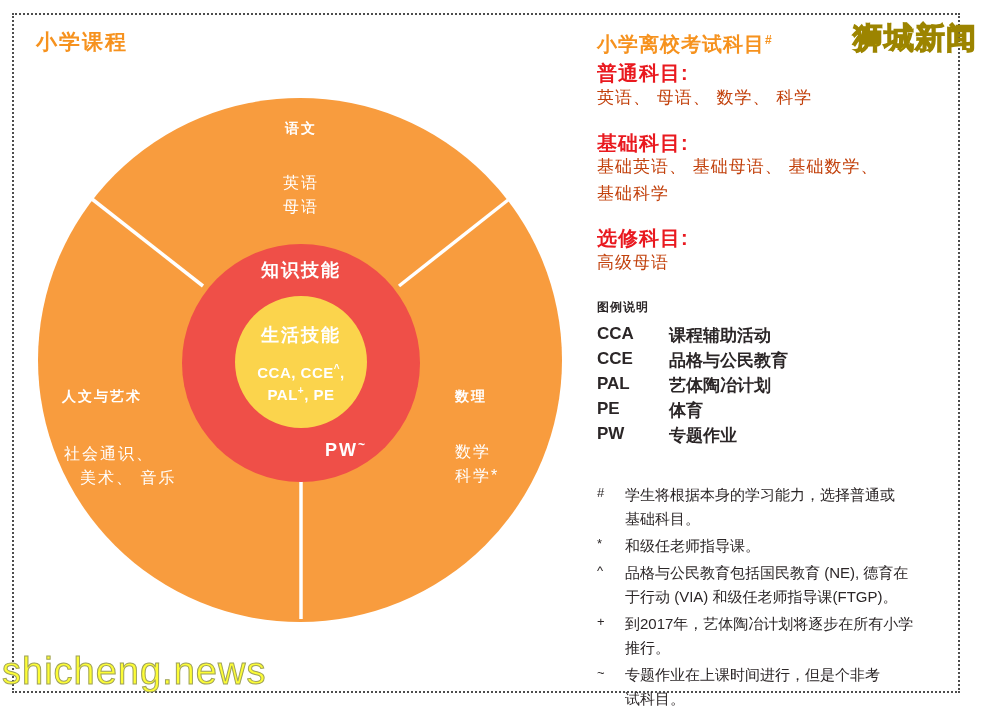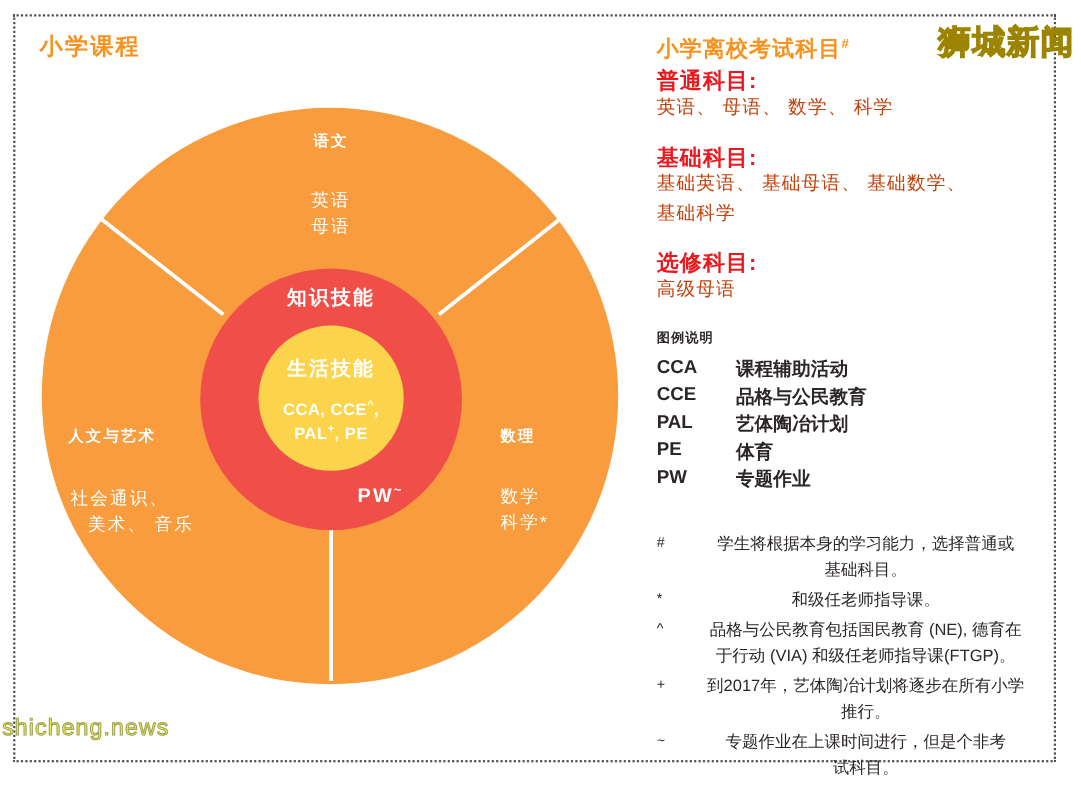--- a/index.html
+++ b/index.html
@@ -32,26 +32,26 @@
   .exam-title{top:31px;font-size:20px;font-weight:bold;color:#F6921E;letter-spacing:1px;}
   .sec-head{font-size:20px;font-weight:bold;color:#E9191F;letter-spacing:1px;}
   .sec-body{font-size:17px;color:#c2410c;letter-spacing:1px;line-height:27px;white-space:pre-line;}
   .legend-title{top:299px;font-size:12px;font-weight:bold;letter-spacing:1px;}
   .legend{top:324px;font-weight:bold;}
   .legend-row{display:flex;height:25px;font-size:17px;}
   .legend-abbr{width:72px;}
   .footnotes{top:483px;width:352px;}
   .fn-row{display:flex;margin-bottom:3px;}
   .fn-marker{width:28px;font-size:13px;padding-top:2px;}
-  .fn-text{flex:1;font-size:15px;line-height:24px;white-space:pre-line;text-align:center;}
+  .fn-text{flex:1;font-size:15px;line-height:24px;white-space:pre-line;}
 
   
   .wm-tr{position:absolute;left:853px;top:18px;font-size:30px;font-weight:bold;color:#FFF100;
         -webkit-text-stroke:1.2px #9C8400;letter-spacing:1px;white-space:nowrap;}
-  .wm-bl{position:absolute;left:2px;top:650px;font-size:21px;color:#FDFD35;
+  .wm-bl{position:absolute;left:2px;top:650px;font-size:38px;color:#FDFD35;
         -webkit-text-stroke:1px #A0A35A;letter-spacing:1px;white-space:nowrap;}
 </style>
 </head>
 <body>
 
 <div class="page">
 
   <div class="border-rect"></div>
 
   <div class="page-title">小学课程</div>

